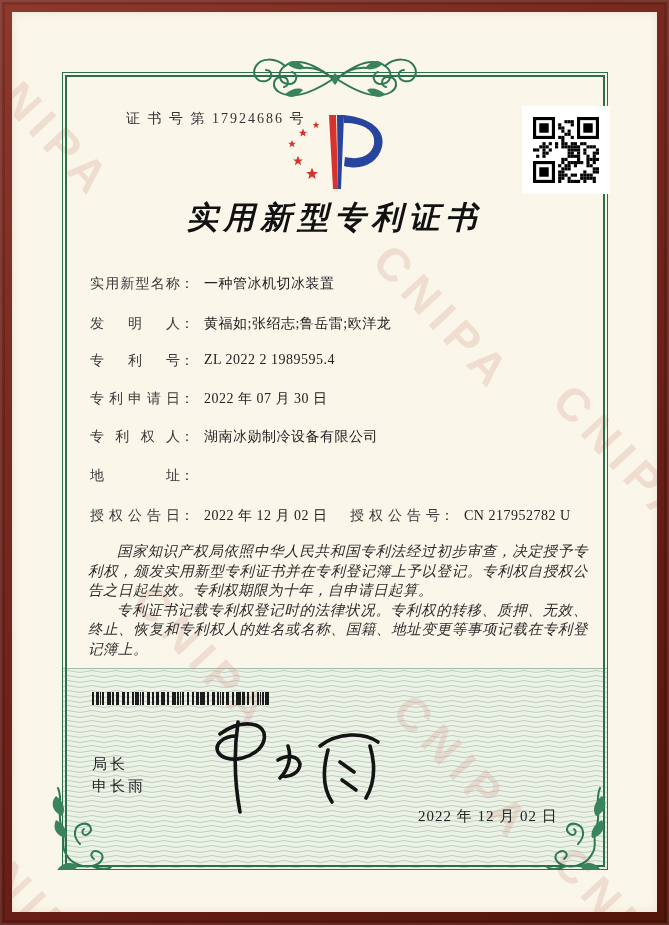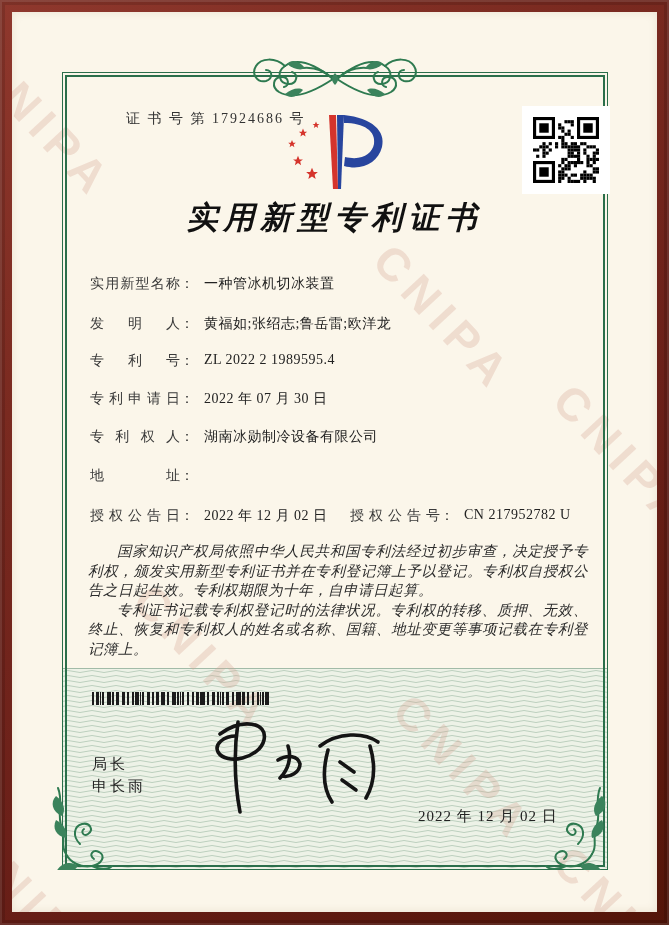--- a/index.html
+++ b/index.html
@@ -33,21 +33,21 @@
   .qrbox{position:absolute;left:510px;top:94px;width:88px;height:88px;background:#fff;
     display:flex;align-items:center;justify-content:center;}
   .title{position:absolute;left:0;right:0;top:185px;text-align:center;
     font-size:31px;font-weight:bold;letter-spacing:6px;color:#111;font-style:italic;}
   .fields{position:absolute;left:78px;top:0;width:520px;font-size:14px;color:#333;}
   .frow{position:absolute;display:flex;align-items:flex-start;white-space:nowrap;}
   .flabel{display:inline-block;width:90px;text-align:justify;text-align-last:justify;color:#3a3a3a;}
   .colon{display:inline-block;margin-right:10px;}
   .fvalue{color:#222;letter-spacing:.5px;}
   .fvalue.wrap{white-space:normal;width:362px;line-height:20px;}
-  .pair2{position:absolute;left:260px;top:0;display:flex;}
+  .pair2{position:absolute;left:260px;top:0;display:flex;align-items:center;}
   .paras{position:absolute;left:76px;top:530px;width:500px;font-size:14.5px;line-height:19.5px;
     color:#2c2c2c;text-align:justify;}
   .paras p{margin:0;text-indent:2em;letter-spacing:.5px;font-style:italic;}
   .barcode{position:absolute;left:80px;top:680px;width:178px;height:13px;
     background:
       repeating-linear-gradient(90deg,#1c1c1c 0 2px,transparent 2px 5px),
       repeating-linear-gradient(90deg,#1c1c1c 0 1px,transparent 1px 8px),
       repeating-linear-gradient(90deg,transparent 0 4px,#1c1c1c 4px 6px,transparent 6px 13px);}
   .sigrole{position:absolute;left:80px;top:743px;font-size:15px;letter-spacing:3px;color:#222;}
   .signame{position:absolute;left:80px;top:765px;font-size:15px;letter-spacing:3px;color:#222;}

